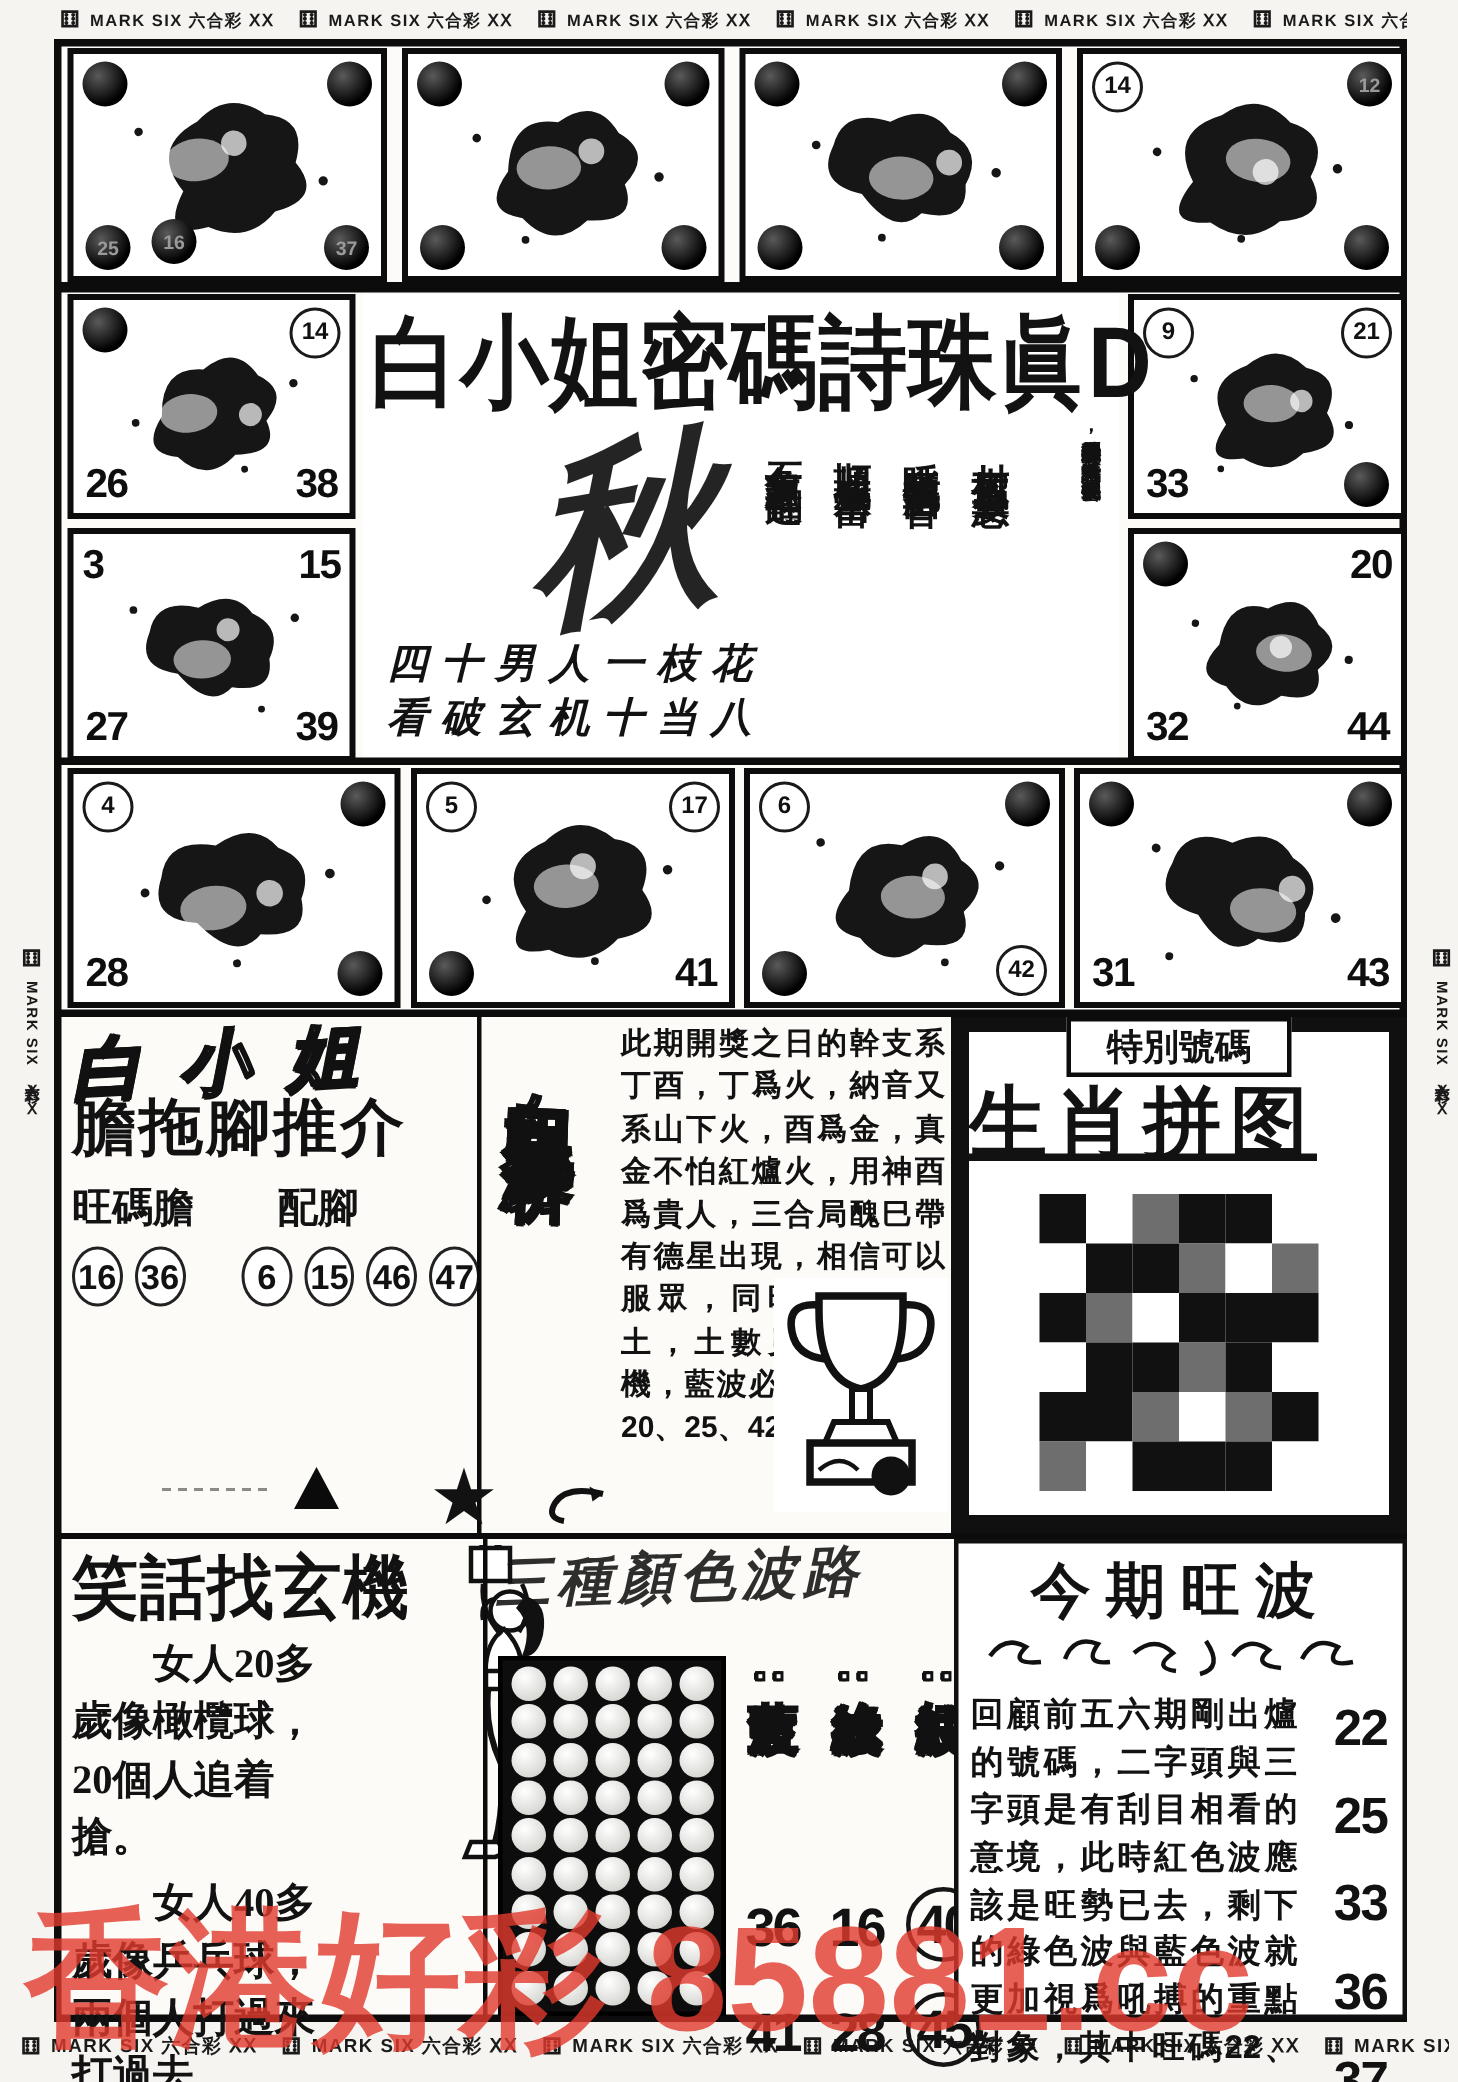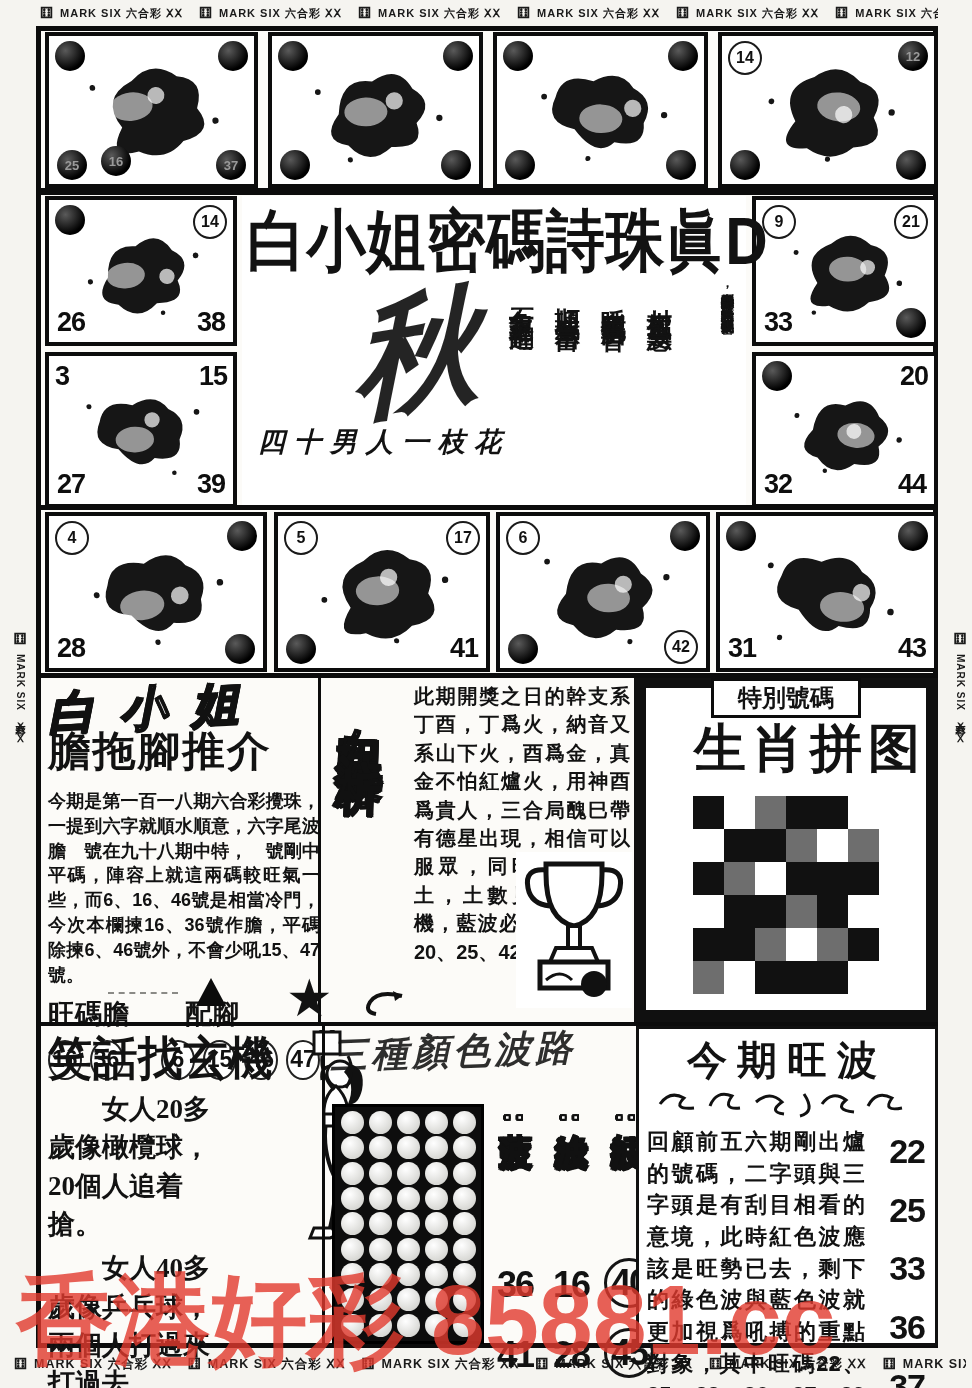--- a/index.html
+++ b/index.html
@@ -67,21 +67,21 @@
   #wave-title{position:absolute;left:326px;top:692px;height:312px;writing-mode:vertical-rl;
               font-size:47px;font-weight:900;letter-spacing:8px;z-index:10;transform:rotate(2deg);}
   #wave-body{position:absolute;left:414px;top:682px;width:216px;font-size:20px;font-weight:bold;
              line-height:1.42;text-align:justify;z-index:10;}
   #trophy{position:absolute;left:516px;top:852px;z-index:11;background:#fff;}
   
   #zodiac{position:absolute;left:634px;top:676px;width:304px;height:346px;box-sizing:border-box;
           border:12px solid #101010;background:#fff;z-index:10;}
   #zodiac-header{position:absolute;left:50%;top:-10px;transform:translateX(-50%);background:#fff;
                  border:3px solid #0c0c0c;padding:1px 24px;font-size:24px;font-weight:900;white-space:nowrap;}
-  #zodiac-title{margin-top:26px;text-align:right;font-size:52px;font-weight:900;letter-spacing:6px;}
+  #zodiac-title{margin-top:26px;text-align:left;font-size:52px;font-weight:900;letter-spacing:6px;text-decoration:underline;}
   #puzzle{position:absolute;left:50%;top:108px;transform:translateX(-50%);width:186px;height:198px;
           display:grid;grid-template-columns:repeat(6,1fr);grid-template-rows:repeat(6,1fr);}
   .pz0{background:#fff;} .pz1{background:#111;} .pz2{background:#6e6e6e;}
   
   #hbar2{left:40px;top:1022px;width:898px;height:4px;}
   #vline2{position:absolute;left:322px;top:1026px;width:3px;height:318px;background:#0c0c0c;z-index:11;}
   #joke{position:absolute;left:48px;top:1028px;width:276px;z-index:10;}
   #joke-head{font-size:42px;font-weight:900;letter-spacing:1px;transform:scale(1.05,1.1);transform-origin:left top;white-space:nowrap;}
   .jp{font-family:"Liberation Serif",serif;font-weight:bold;font-size:27px;
       line-height:1.42;margin:6px 0 0 0;text-indent:2em;}
@@ -372,27 +372,27 @@
     <div id="callig">秋</div>
     <div id="poem">
         <div class="poem-line">村大招風夫妻急</div>
         <div class="poem-line">呼來喜鵲解困音</div>
         <div class="poem-line">順理成章八當富</div>
         <div class="poem-line">石象之下三翻進</div>
       </div>
     <div id="annotation">白小姐特別奉獻神童獻碼詩，紙要精透詩意，便從圖中找到密碼。</div>
     <div id="couplet">
       <div>四十男人一枝花</div>
+      <div>看破玄机十当八</div>
     </div>
   </div>
 
   <div id="dan">
     <div id="dan-script" class="hollow">白小姐</div>
     <div id="dan-head">膽拖腳推介</div>
-    <div id="dan-body">今期是第一百一八期六合彩攪珠，一提到六字就順水順意，六字尾波膽　號在九十八期中特，　號剛中平碼，陣容上就這兩碼較旺氣一些，而6、16、46號是相當冷門，今次本欄揀16、36號作膽，平碼除揀6、46號外，不會少吼15、47號。</div>
     <div id="dan-labels">
       <span>旺碼膽</span>
       <span>配腳</span>
     </div>
     <div id="dan-nums">
         <span class="numcirc">16</span>
         <span class="numcirc">36</span>
         <span class="numgap"></span>
         <span class="numcirc">6</span>
         <span class="numcirc">15</span>

